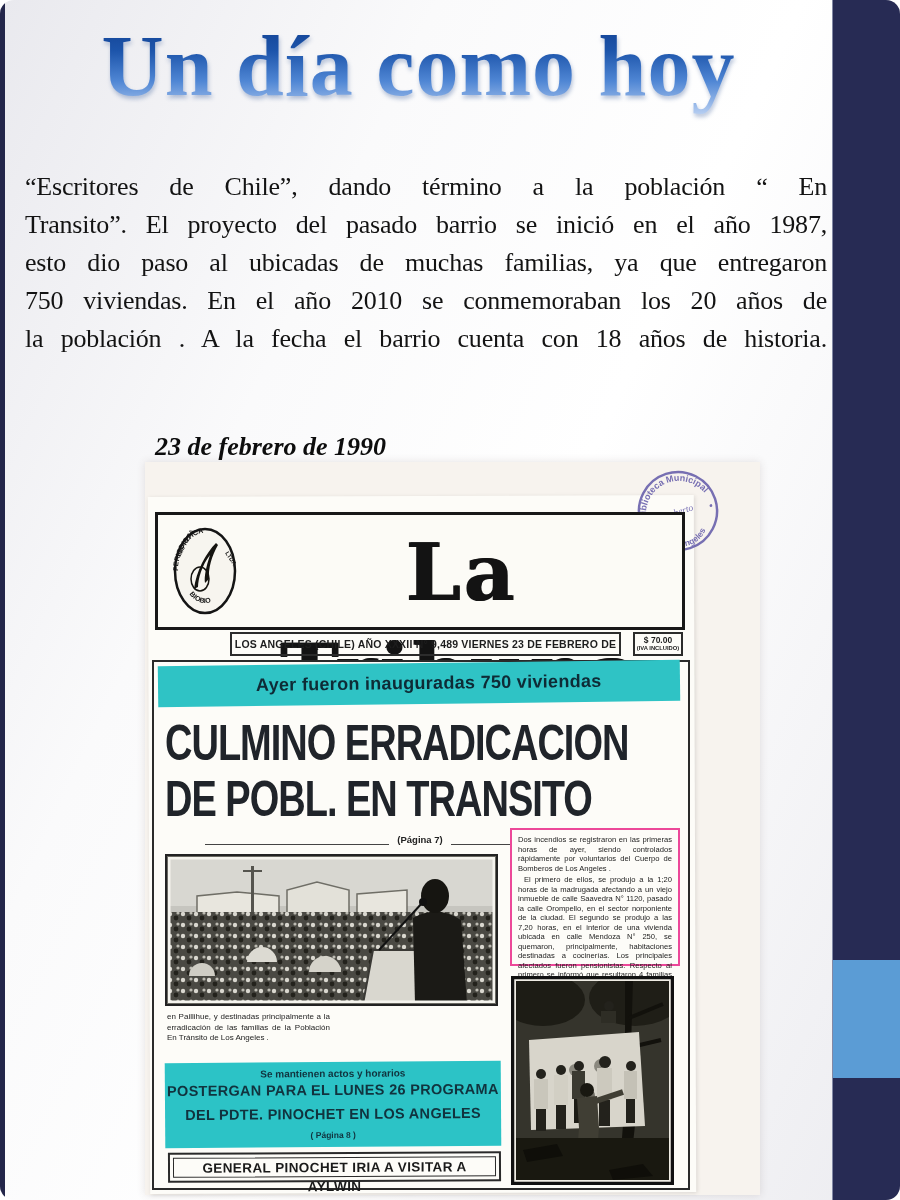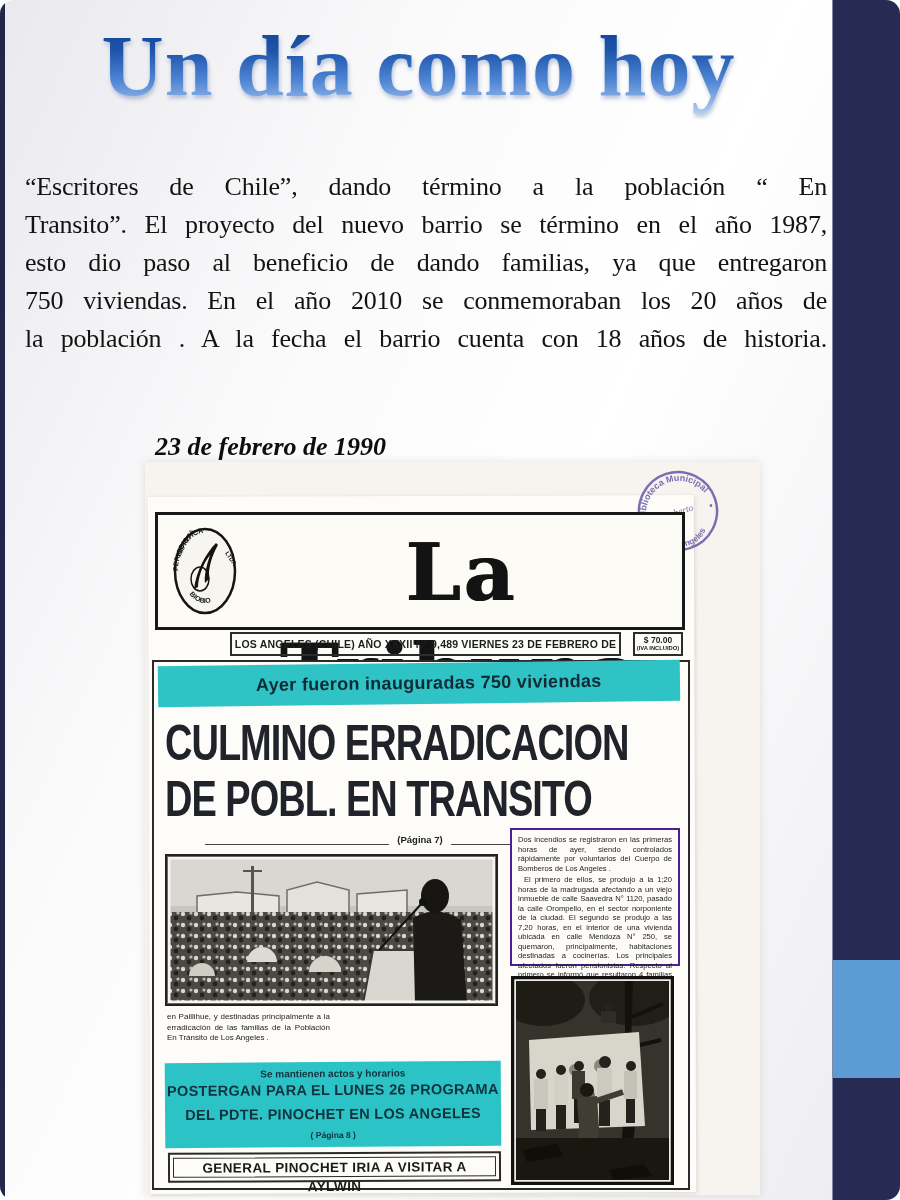--- a/index.html
+++ b/index.html
@@ -49,21 +49,21 @@
     transform:rotate(-.7deg);color:#0e2b36;font-weight:bold;font-size:18px;line-height:40px;
     padding-left:98px;box-sizing:border-box;letter-spacing:.3px;}
   .hline{position:absolute;left:20px;width:516px;height:40px;font-weight:bold;font-size:38px;
     letter-spacing:-1px;color:#20242a;transform:scaleY(1.3);transform-origin:top left;white-space:nowrap;}
   .hl1{top:254px;} .hl2{top:310px;}
   .pagref{position:absolute;left:60px;top:372px;width:430px;display:flex;align-items:flex-end;gap:8px;
     color:#222;font-size:9.5px;font-weight:bold;}
   .pagref:before,.pagref:after{content:"";flex:1;border-top:1.5px solid #444;}
   .photo1{position:absolute;left:20px;top:392px;width:333px;height:152px;border:2px solid #222;
     background:#b9b8b2;box-sizing:border-box;}
-  .artbox{position:absolute;left:365px;top:366px;width:170px;height:138px;border:2px solid #4c1d95;
+  .artbox{position:absolute;left:365px;top:366px;width:170px;height:138px;border:2px solid #ec4899;
     box-sizing:border-box;padding:5px 6px;color:#1c1c1c;font-size:7.6px;line-height:9.5px;
     text-align:justify;background:#fdfcf8;}
   .artbox p{margin:0 0 2px 0;}
   .artbox p.ind{text-indent:6px;}
   .caption{position:absolute;left:22px;top:550px;width:340px;height:48px;display:flex;gap:14px;
     font-size:8px;line-height:10.5px;color:#222;text-align:justify;}
   .caption div{width:163px;}
   .photo2{position:absolute;left:366px;top:514px;width:163px;height:209px;border:2px solid #111;
     box-sizing:border-box;background:#35342c;}
   .tealbox{position:absolute;left:20px;top:600px;width:336px;height:85px;background:#2cc3c6;
@@ -81,22 +81,22 @@
 <body>
 
 <div class="slide">
 
   <div class="left-strip"></div>
 
   <div class="title">Un día como hoy</div>
 
   <div class="body-par">
     <div class="bline">“Escritores de Chile”, dando término a la población “ En</div>
-    <div class="bline">Transito”. El proyecto del nuevo barrio se término en el año 1987,</div>
-    <div class="bline">esto dio paso al beneficio de dando familias, ya que entregaron</div>
+    <div class="bline">Transito”. El proyecto del pasado barrio se inició en el año 1987,</div>
+    <div class="bline">esto dio paso al ubicadas de muchas familias, ya que entregaron</div>
     <div class="bline">750 viviendas. En el año 2010 se conmemoraban los 20 años de</div>
     <div class="bline">la población . A la fecha el barrio cuenta con 18 años de historia.</div>
   </div>
 
   <div class="date-cap">23 de febrero de 1990</div>
 
   <div class="scan">
     <div class="page"></div>
 
     <div class="stamp">

